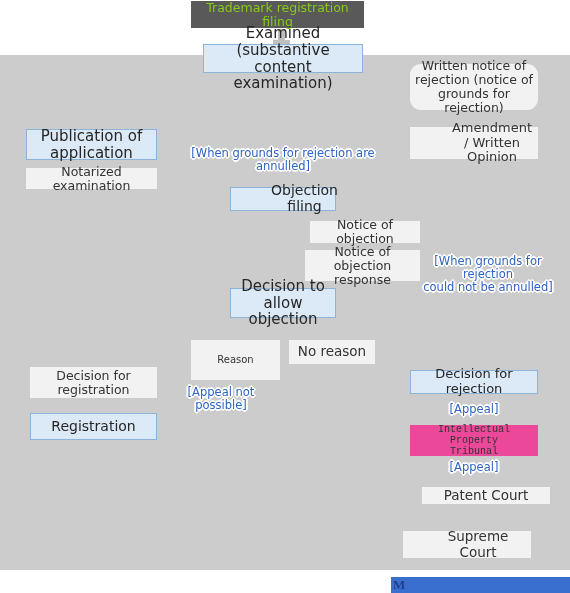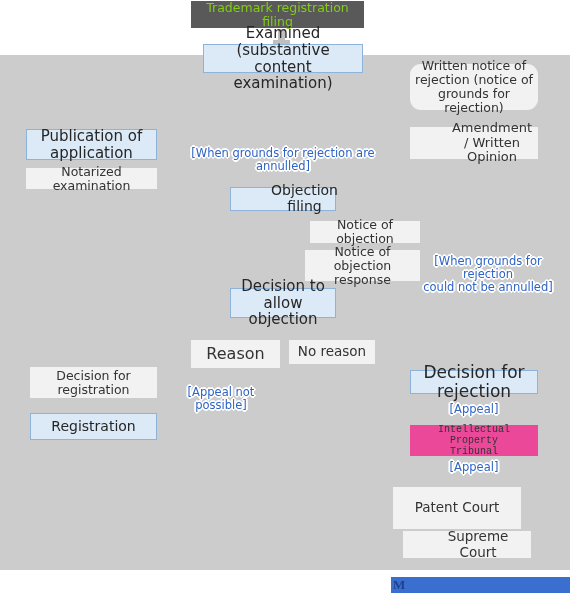--- a/index.html
+++ b/index.html
@@ -170,41 +170,41 @@
 
   <div class="node gray" style="left:305px; top:250px; width:115px; height:31px;">Notice of objection
 response</div>
 
   <div class="annot" style="left:412px; top:255px; width:152px;">[When grounds for rejection
 could not be annulled]</div>
 
   <div class="node blue" style="left:230px; top:288px; width:106px; height:30px;">Decision to allow
 objection</div>
 
-  <div class="node gray" style="left:191px; top:340px; width:89px; height:28px; font-size:16px;">Reason</div>
+  <div class="node gray" style="left:191px; top:340px; width:89px; height:40px; font-size:10px;">Reason</div>
 
   <div class="node gray" style="left:289px; top:340px; width:86px; height:24px; font-size:13.5px;">No reason</div>
 
   <div class="node gray" style="left:30px; top:367px; width:127px; height:31px;">Decision for
 registration</div>
 
   <div class="annot" style="left:164px; top:386px; width:114px;">[Appeal not possible]</div>
 
   <div class="node blue" style="left:30px; top:413px; width:127px; height:27px; font-size:14px;">Registration</div>
 
-  <div class="node blue" style="left:410px; top:370px; width:128px; height:24px; font-size:17px;">Decision for rejection</div>
+  <div class="node blue" style="left:410px; top:370px; width:128px; height:24px; font-size:13px;">Decision for rejection</div>
 
   <div class="annot" style="left:443px; top:403px; width:62px;">[Appeal]</div>
 
   <div class="node white" style="left:410px; top:425px; width:128px; height:31px;">Intellectual Property
 Tribunal</div>
 
   <div class="annot" style="left:443px; top:461px; width:62px;">[Appeal]</div>
 
-  <div class="node gray" style="left:393px; top:487px; width:128px; height:42px; font-size:13.5px;">Patent Court</div>
+  <div class="node gray" style="left:422px; top:487px; width:128px; height:17px; font-size:13.5px;">Patent Court</div>
 
   <div class="node gray" style="left:403px; top:531px; width:128px; height:27px; font-size:13.5px;padding-left:26px;">Supreme Court</div>
 
   <div id="status-strip-top-edge"></div>
   <div id="status-strip">
     <span id="status-strip-letter">M</span>
   </div>
 
 </div>
 

